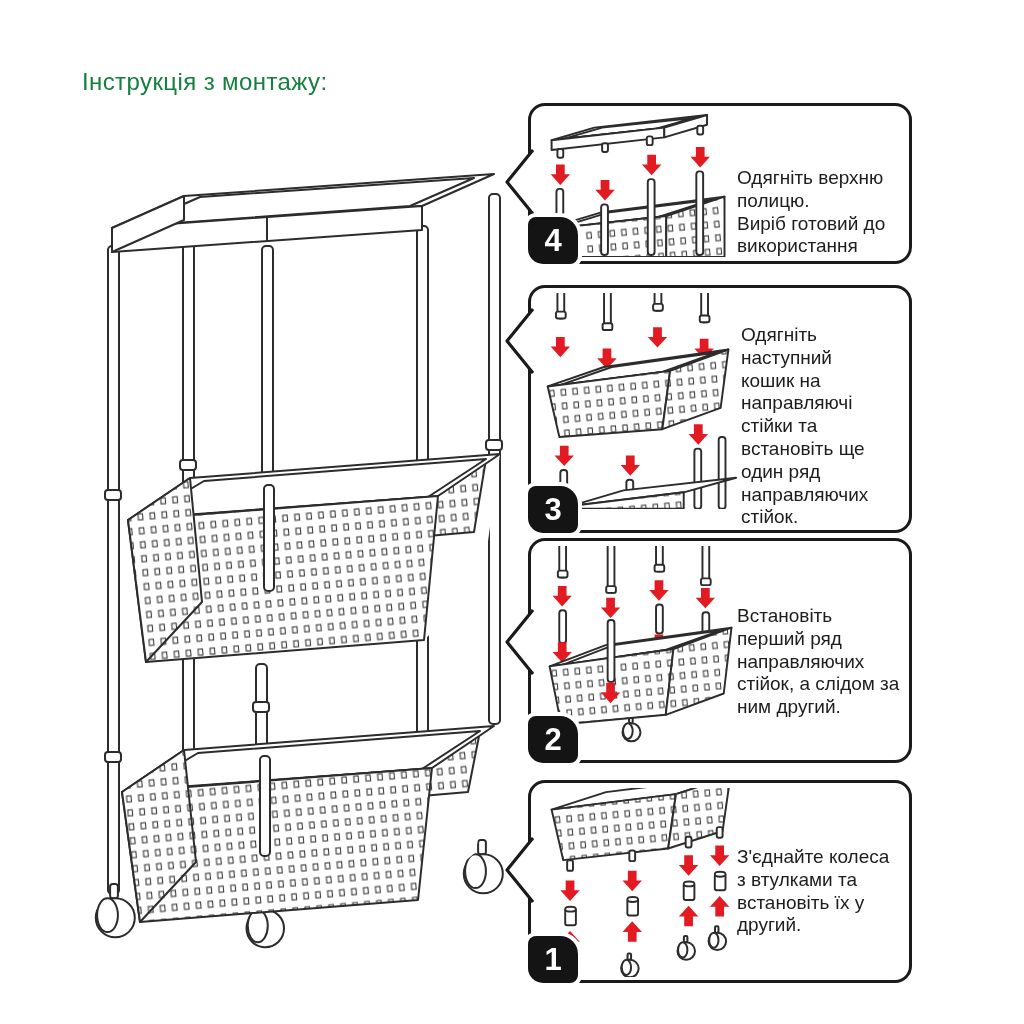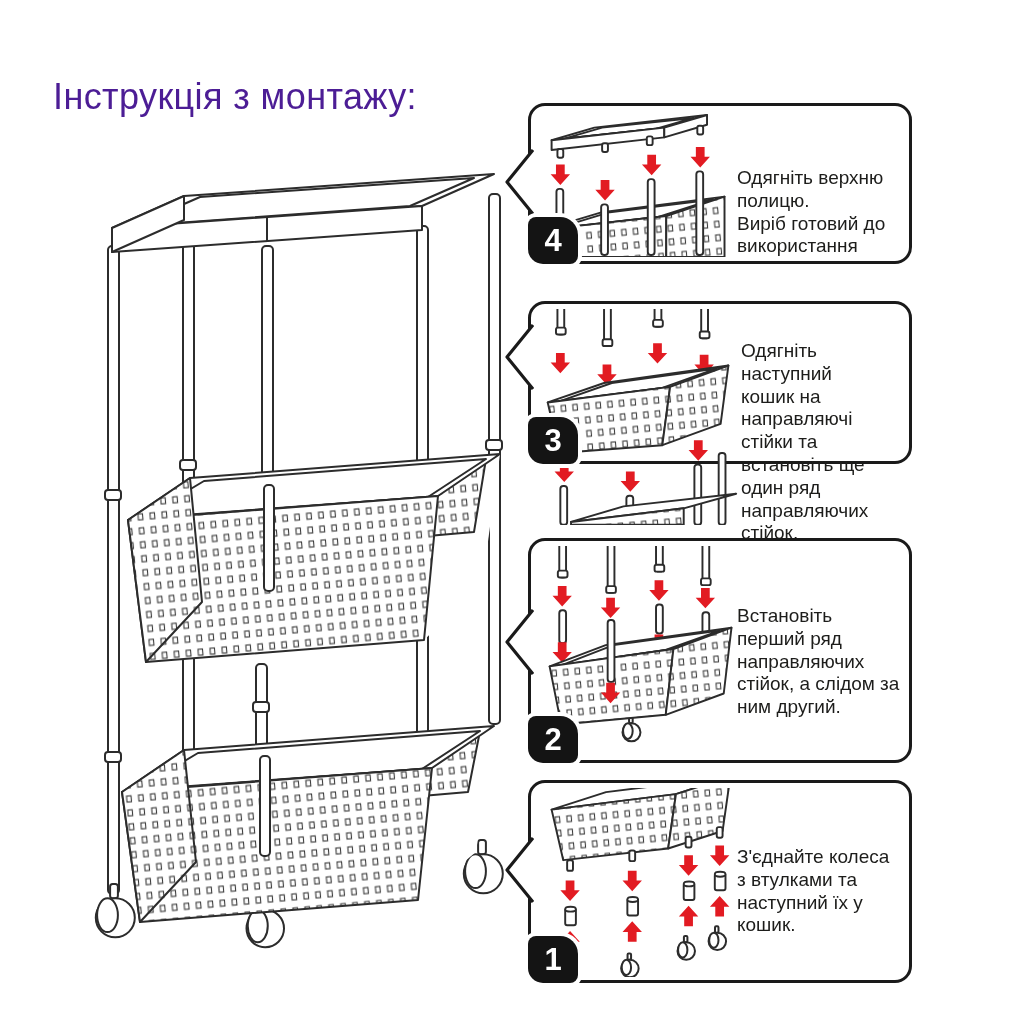--- a/index.html
+++ b/index.html
@@ -1,25 +1,25 @@
 <!DOCTYPE html>
 <html style="--red: #e21b22;"><head>
 <meta charset="utf-8">
 <style>
   html,body{margin:0;padding:0;background:#fff;}
   body{width:1024px;height:1024px;position:relative;overflow:hidden;
        font-family:"Liberation Sans",sans-serif;color:#1d1d1b;
        -webkit-font-smoothing:antialiased;}
-  .page-title{position:absolute;left:53px;top:52px;font-size:36px;
-       font-weight:500;letter-spacing:.4px;color:#4c1d95;}
+  .page-title{position:absolute;left:82px;top:52px;font-size:24px;
+       font-weight:500;letter-spacing:.4px;color:#15803d;}
   .main-figure{position:absolute;left:42px;top:140px;width:465px;height:820px;}
   .panel{position:absolute;left:528px;width:384px;background:#fff;
        border:3px solid #1a1a1a;border-radius:17px;box-sizing:border-box;}
   .panel-4{top:103px;height:161px;}
-  .panel-3{top:301px;height:163px;padding-left:13px;}
+  .panel-3{top:285px;height:248px;padding-left:13px;}
   .panel-2{top:538px;height:225px;}
   .panel-1{top:780px;height:203px;}
   .panel-diagram{position:absolute;left:7px;top:5px;}
   .step-text{position:absolute;font-size:19px;line-height:1.2;font-weight:500;
        white-space:pre-line;color:#1d1d1b;}
   .panel-4 .step-text{left:206px;top:42px;width:172px;}
   .panel-3 .step-text{left:210px;top:17px;width:146px;}
   .panel-2 .step-text{left:206px;top:56px;width:168px;margin-top:8px;}
   .panel-1 .step-text{left:206px;top:44px;width:162px;}
   .step-badge{position:absolute;left:-3px;bottom:-3px;width:50px;height:47px;
@@ -303,15 +303,15 @@
         <use href="#arr" transform="translate(187,111) rotate(180)"></use>
       </g>
       <g>
         <use href="#caster" transform="translate(30,164) scale(0.6)"></use>
         <use href="#caster" transform="translate(94,170) scale(0.6)"></use>
         <use href="#caster" transform="translate(152,152) scale(0.6)"></use>
         <use href="#caster" transform="translate(184,142) scale(0.6)"></use>
       </g>
     </g>
   </svg>
-  <p class="step-text">З'єднайте колеса з втулками та наступний їх у кошик.</p>
+  <p class="step-text">З'єднайте колеса з втулками та встановіть їх у другий.</p>
   <div class="step-badge">1</div>
 </div>
 
 </body></html>

